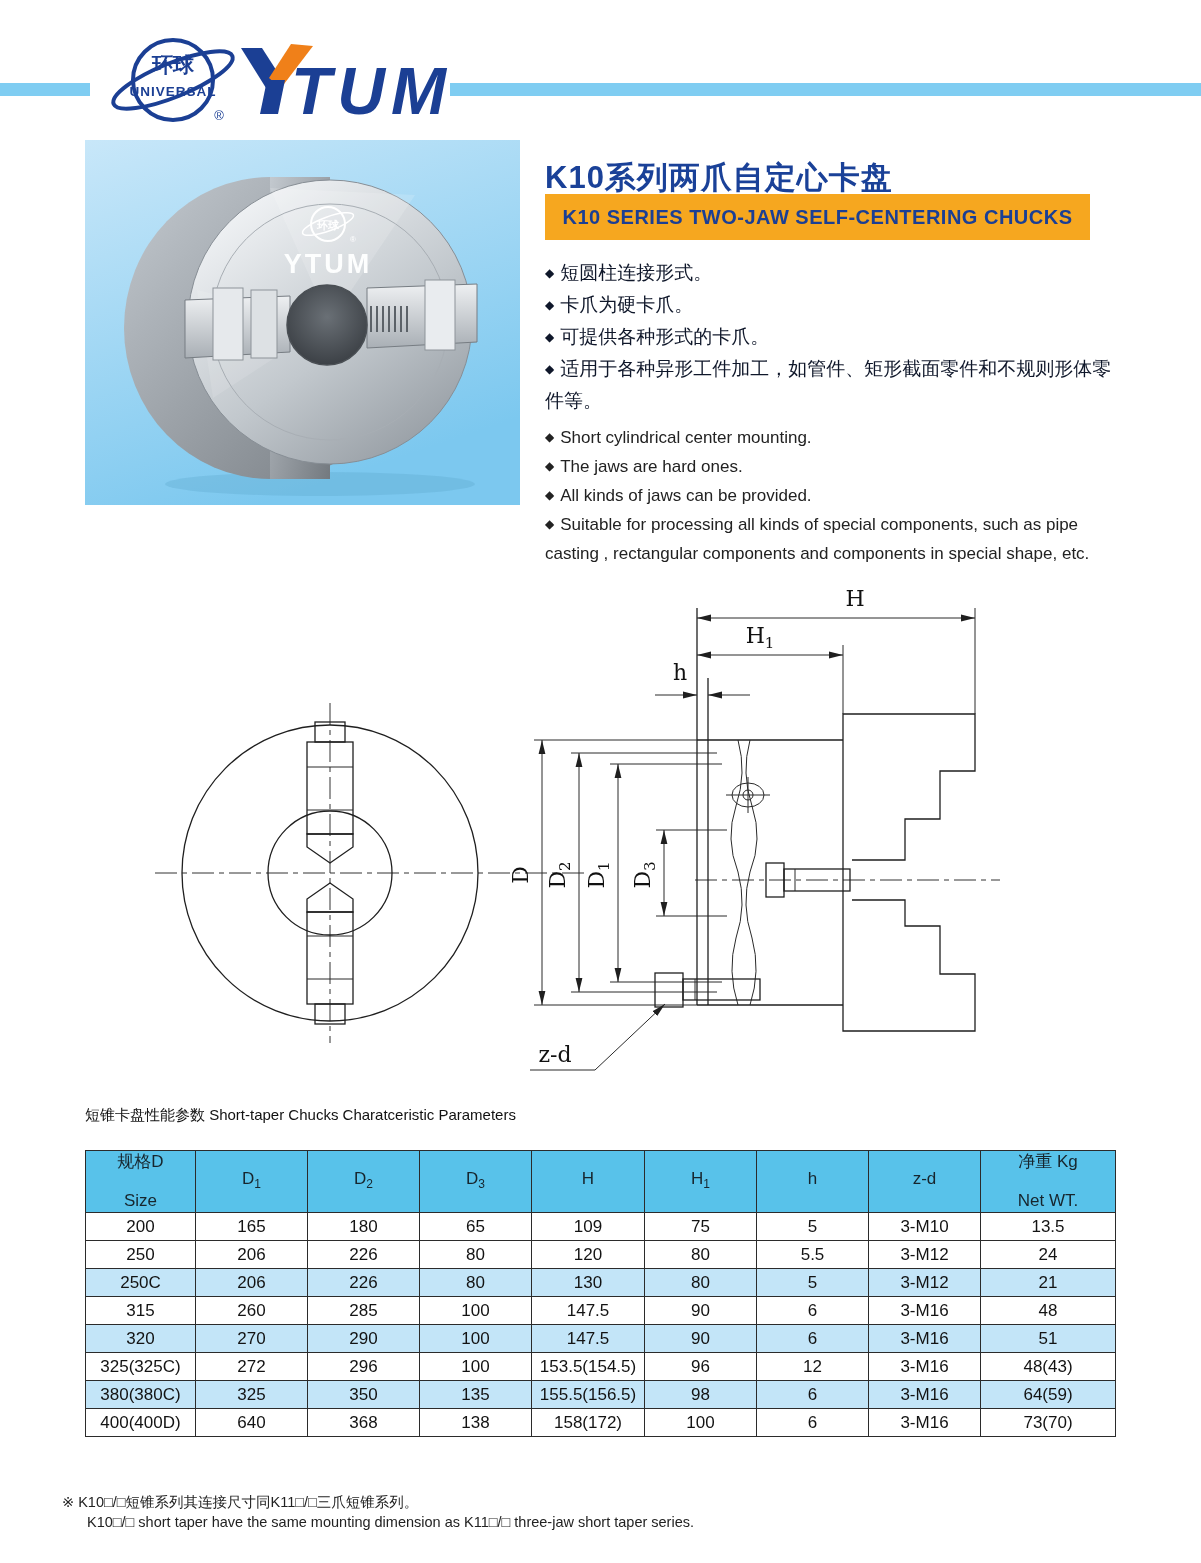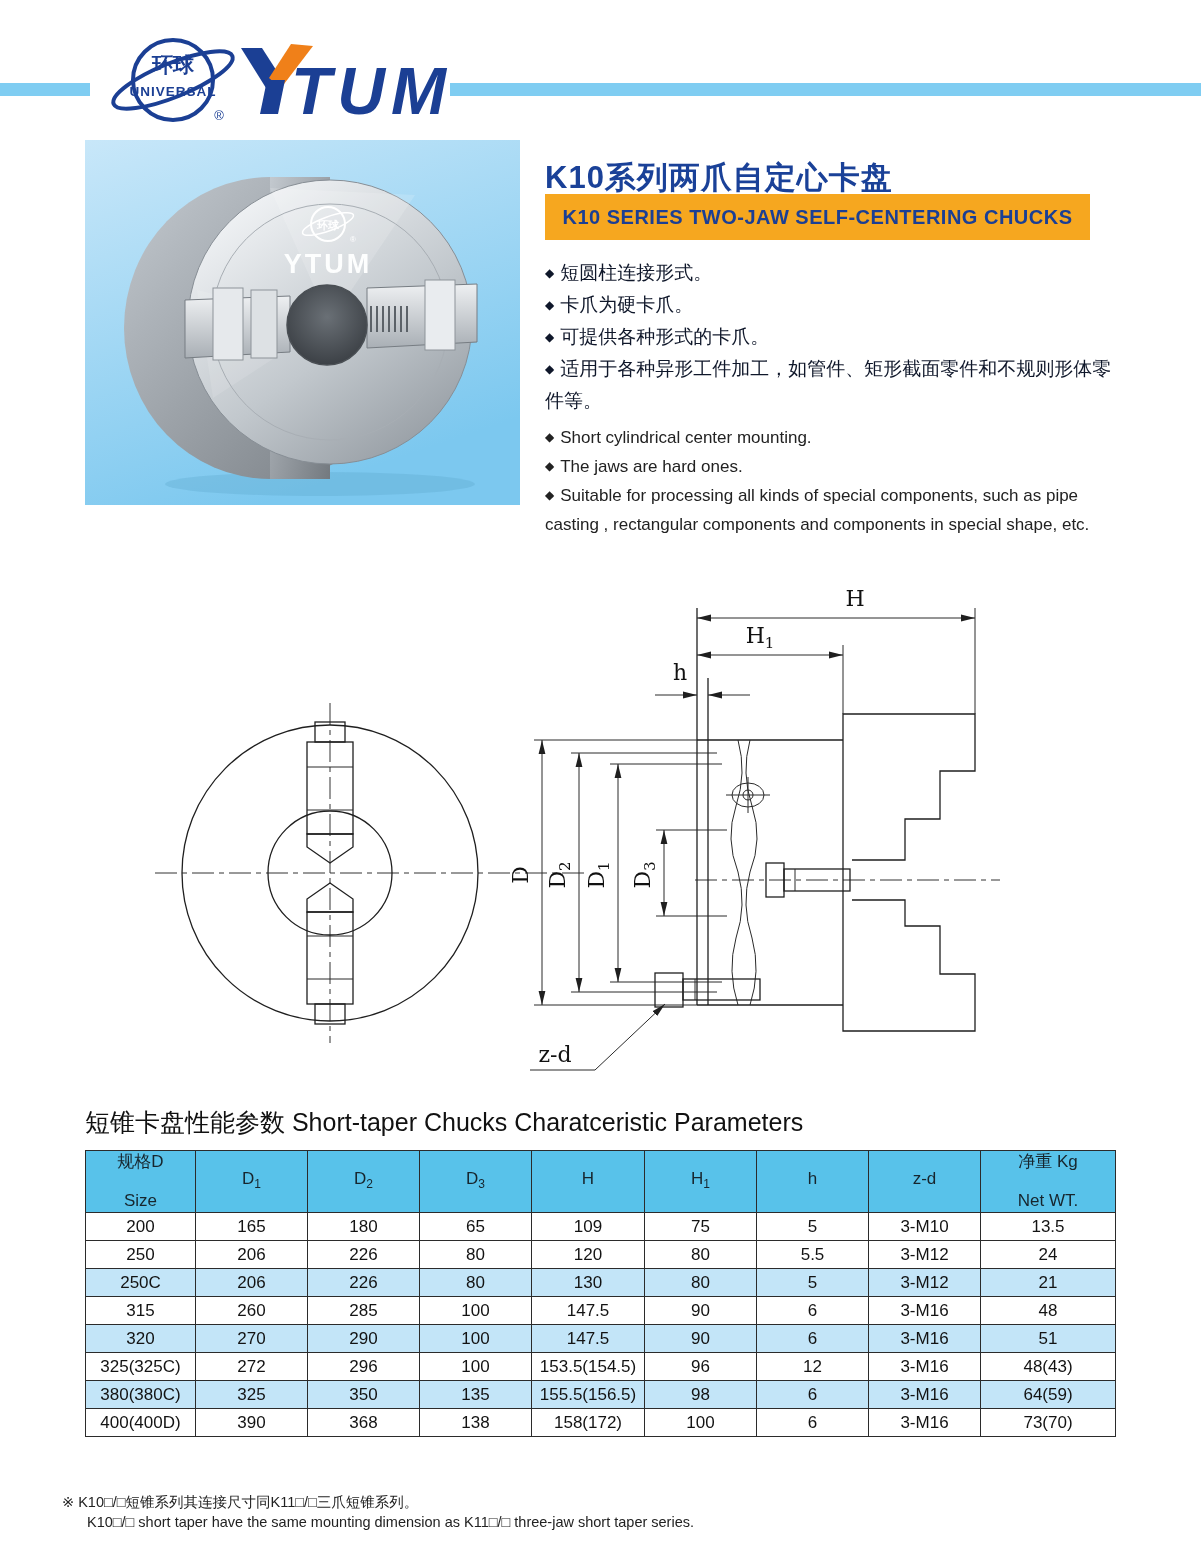--- a/index.html
+++ b/index.html
@@ -25,21 +25,21 @@
   .features .blt{font-size:12px;position:relative;top:-2px;margin-right:6px;}
   
   .drawing{position:absolute;left:95px;top:570px;width:1010px;height:535px;}
   .drawing svg{display:block;}
   .cad-line{stroke:#1f1f1f;stroke-width:1.3;fill:none;}
   .cad-thin{stroke:#2a2a2a;stroke-width:1;fill:none;}
   .cad-center{stroke:#333;stroke-width:1;fill:none;stroke-dasharray:22 5 5 5;}
   .cad-text{font-family:"DejaVu Serif","Liberation Serif",serif;font-size:22px;fill:#111;}
   .cad-sub{font-size:15px;}
   
-  .table-title{position:absolute;left:85px;top:1106px;font-size:25px;color:#111;}
+  .table-title{position:absolute;left:85px;top:1106px;font-size:15px;color:#111;}
   table.spec{position:absolute;left:85px;top:1150px;width:1030px;border-collapse:collapse;table-layout:fixed;
     font-size:17px;color:#131313;text-align:center;}
   table.spec th,table.spec td{border:1.6px solid #2b2b2b;padding:0;}
   table.spec thead th{background:#58c2ea;height:56px;font-weight:normal;color:#17262e;line-height:22px;}
   table.spec tbody td{height:27px;background:#ffffff;}
   table.spec tbody tr.alt td{background:#c3e5f8;}
   .h-sub{font-size:12px;vertical-align:-4px;}
   .h-line2:empty{display:none;}
   .h-line2{display:block;margin-top:12px;}
   
@@ -140,20 +140,21 @@
   <ul class="features cn">
     <li><span class="blt">◆</span><span>短圆柱连接形式。</span></li>
     <li><span class="blt">◆</span><span>卡爪为硬卡爪。</span></li>
     <li><span class="blt">◆</span><span>可提供各种形式的卡爪。</span></li>
     <li><span class="blt">◆</span><span>适用于各种异形工件加工，如管件、矩形截面零件和不规则形体零件等。</span></li>
   </ul>
 
   <ul class="features en">
     <li><span class="blt">◆</span><span>Short cylindrical center mounting.</span></li>
     <li><span class="blt">◆</span><span>The jaws are hard ones.</span></li>
+    <li><span class="blt">◆</span><span>All kinds of jaws can be provided.</span></li>
     <li><span class="blt">◆</span><span>Suitable for processing all kinds of special components, such as pipe casting , rectangular components and components in special shape, etc.</span></li>
   </ul>
 
   <div class="drawing">
     <svg width="1010" height="535" viewBox="0 0 1010 535">
       <defs>
         <marker id="arr" markerWidth="14" markerHeight="8" refX="14" refY="4" orient="auto-start-reverse">
           <path d="M0,0.6 L14,4 L0,7.4 z" fill="#1f1f1f"></path>
         </marker>
         <marker id="arrE" markerWidth="14" markerHeight="8" refX="14" refY="4" orient="auto">
@@ -350,21 +351,21 @@
           <td>350</td>
           <td>135</td>
           <td>155.5(156.5)</td>
           <td>98</td>
           <td>6</td>
           <td>3-M16</td>
           <td>64(59)</td>
         </tr>
         <tr>
           <td>400(400D)</td>
-          <td>390</td>
+          <td>640</td>
           <td>368</td>
           <td>138</td>
           <td>158(172)</td>
           <td>100</td>
           <td>6</td>
           <td>3-M16</td>
           <td>73(70)</td>
         </tr>
       </tbody>
   </table>

